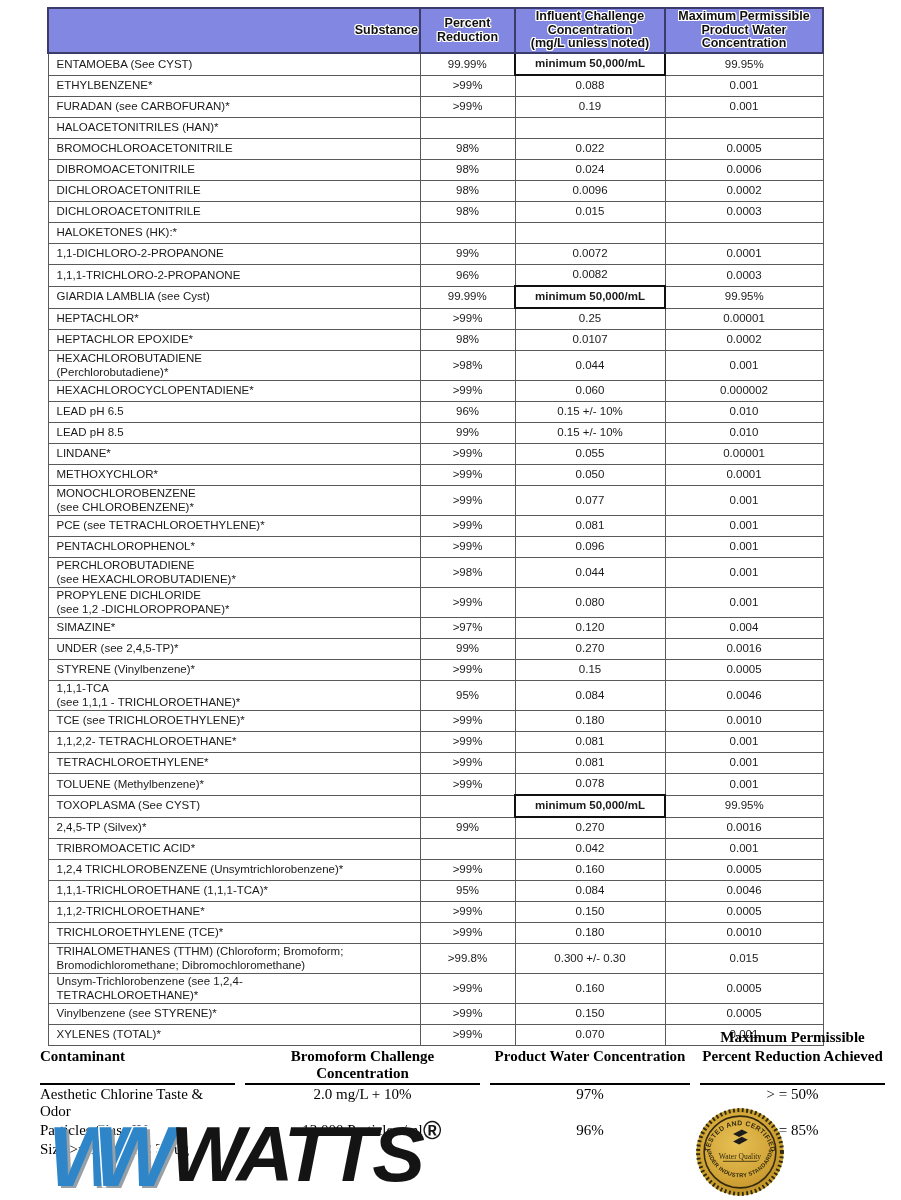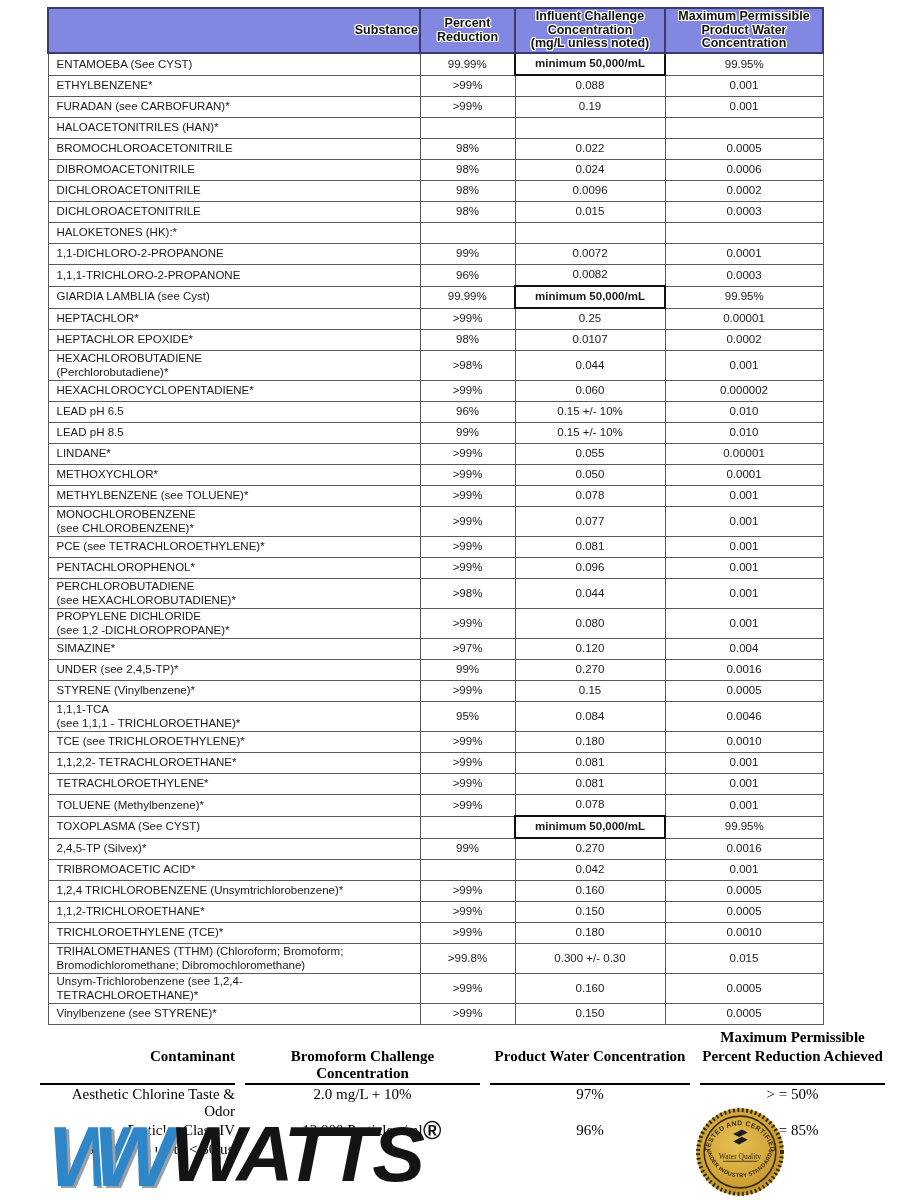--- a/index.html
+++ b/index.html
@@ -31,21 +31,21 @@
   }
   table.main td.c{text-align:center;padding:1px 2px;}
   table.main td.boxed{border:2px solid #101010;font-weight:bold;}
   
   .serif{
     position:absolute;left:40px;top:1028px;width:845px;
     font-family:"Liberation Serif",serif;font-size:15px;color:#000;
   }
   .srow{display:grid;grid-template-columns:195px 235px 200px 185px;column-gap:10px;}
   .srow .cell{padding:1px 0;}
-  .srow .c1{text-align:right;}
+  .srow .c1{text-align:left;}
   .srow .cc{text-align:center;}
   .overline .cell{font-weight:bold;}
   .shead .cell{font-weight:bold;border-bottom:2px solid #000;}
   
   .logo{position:absolute;left:48px;top:1116px;display:flex;align-items:flex-start;height:82px;}
   .wmarks{position:relative;display:flex;margin-right:2px;}
   .wmark{
     font-family:"Liberation Sans",sans-serif;font-style:italic;font-weight:bold;
     font-size:86px;line-height:80px;color:#2e86c9;
     text-shadow:3px 2px 0 #98a0a6;
@@ -211,26 +211,20 @@
           <td class="c">0.055</td>
           <td class="c">0.00001</td>
         </tr>
         <tr>
           <td>METHOXYCHLOR*</td>
           <td class="c">&gt;99%</td>
           <td class="c">0.050</td>
           <td class="c">0.0001</td>
         </tr>
         <tr>
-          <td>METHYLBENZENE (see TOLUENE)*</td>
-          <td class="c">&gt;99%</td>
-          <td class="c">0.078</td>
-          <td class="c">0.001</td>
-        </tr>
-        <tr>
           <td>MONOCHLOROBENZENE
 (see CHLOROBENZENE)*</td>
           <td class="c">&gt;99%</td>
           <td class="c">0.077</td>
           <td class="c">0.001</td>
         </tr>
         <tr>
           <td>PCE (see TETRACHLOROETHYLENE)*</td>
           <td class="c">&gt;99%</td>
           <td class="c">0.081</td>
@@ -323,20 +317,26 @@
           <td class="c">0.042</td>
           <td class="c">0.001</td>
         </tr>
         <tr>
           <td>1,2,4 TRICHLOROBENZENE (Unsymtrichlorobenzene)*</td>
           <td class="c">&gt;99%</td>
           <td class="c">0.160</td>
           <td class="c">0.0005</td>
         </tr>
         <tr>
+          <td>1,1,1-TRICHLOROETHANE (1,1,1-TCA)*</td>
+          <td class="c">95%</td>
+          <td class="c">0.084</td>
+          <td class="c">0.0046</td>
+        </tr>
+        <tr>
           <td>1,1,2-TRICHLOROETHANE*</td>
           <td class="c">&gt;99%</td>
           <td class="c">0.150</td>
           <td class="c">0.0005</td>
         </tr>
         <tr>
           <td>TRICHLOROETHYLENE (TCE)*</td>
           <td class="c">&gt;99%</td>
           <td class="c">0.180</td>
           <td class="c">0.0010</td>
@@ -353,20 +353,26 @@
 TETRACHLOROETHANE)*</td>
           <td class="c">&gt;99%</td>
           <td class="c">0.160</td>
           <td class="c">0.0005</td>
         </tr>
         <tr>
           <td>Vinylbenzene (see STYRENE)*</td>
           <td class="c">&gt;99%</td>
           <td class="c">0.150</td>
           <td class="c">0.0005</td>
+        </tr>
+        <tr>
+          <td>XYLENES (TOTAL)*</td>
+          <td class="c">&gt;99%</td>
+          <td class="c">0.070</td>
+          <td class="c">0.001</td>
         </tr>
       </tbody>
   </table>
 
   <div class="serif">
     <div class="srow overline">
       <div class="cell c1"></div>
         <div class="cell"></div>
         <div class="cell"></div>
       <div class="cell cc">Maximum Permissible</div>

